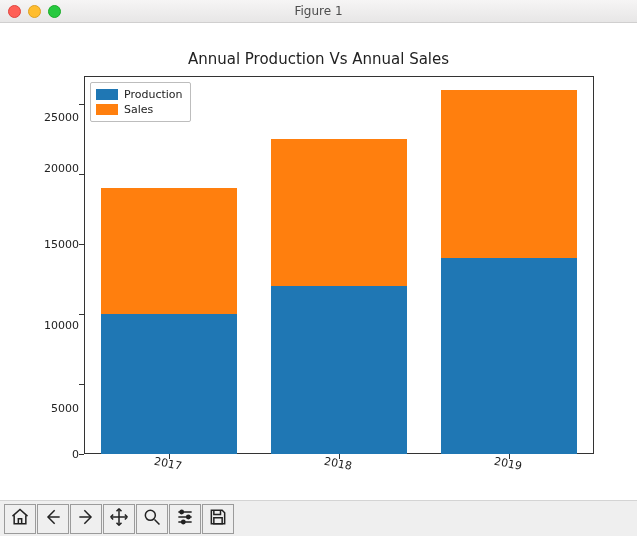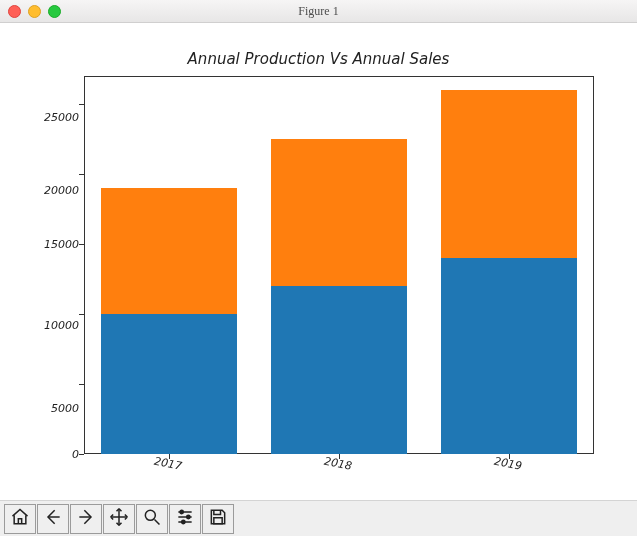--- a/index.html
+++ b/index.html
@@ -14,21 +14,20 @@
 
   .window-title-bar {
     position: relative;
     height: 22px;
     background: linear-gradient(#f6f5f5, #e7e6e6);
     border-bottom: 1px solid #d0cfcf;
     display: flex;
     align-items: center;
     font-size: 12px;
     color: #4d4d4d;
-    font-family: Liberation Serif, serif;
   }
   .traffic-lights {
     position: absolute;
     left: 8px;
     display: flex;
     gap: 7px;
   }
   .traffic-light {
     width: 11px;
     height: 11px;
@@ -39,21 +38,20 @@
   .tl-green  { background: #27c93f; border: 0.5px solid #1aab29; }
   .window-title {
     margin: 0 auto;
   }
 
   .figure-area {
     position: relative;
     width: 637px;
     height: 478px; 
     background: #ffffff;
-    font-style: italic;
   }
 
   .plot-title {
     position: absolute;
     width: 100%;
     text-align: center;
     top: 27px;
     font-size: 15px;
     color: #222;
   }
@@ -184,21 +182,21 @@
         <div class="tick" style="top: 238px;"></div>
         <div class="tick" style="top: 168px;"></div>
         <div class="tick" style="top: 98px;"></div>
         <div class="tick" style="top: 28px;"></div>
       </div>
     <div class="y-labels" id="ylabels">
         <div class="lab" style="top: 378px;">0</div>
         <div class="lab" style="top: 304px; margin-top: 28px;">5000</div>
         <div class="lab" style="top: 249px;">10000</div>
         <div class="lab" style="top: 168px; text-align: right;">15000</div>
-        <div class="lab" style="top: 114px;">20000</div>
+        <div class="lab" style="top: 92px;">20000</div>
         <div class="lab" style="top: 41px;">25000</div>
       </div>
     <div class="x-ticks" id="xticks">
         <div class="tick" style="left: 85px;"></div>
         <div class="tick" style="left: 255px;"></div>
         <div class="tick" style="left: 425px;"></div>
       </div>
     <div class="x-labels" id="xlabels">
         <div class="lab" style="left: 85px;">2017</div>
         <div class="lab" style="left: 255px;">2018</div>
@@ -206,20 +204,30 @@
       </div>
     <div id="bars">
         <div class="bar production" style="left: 17px; width: 136px; top: 238px; height: 140px; background: rgb(31, 119, 180);"></div>
         <div class="bar sales" style="left: 17px; width: 136px; top: 112px; height: 126px; background: rgb(255, 127, 14);"></div>
         <div class="bar production" style="left: 187px; width: 136px; top: 210px; height: 168px; background: rgb(31, 119, 180);"></div>
         <div class="bar sales" style="left: 187px; width: 136px; top: 63px; height: 147px; background: rgb(255, 127, 14);"></div>
         <div class="bar production" style="left: 357px; width: 136px; top: 182px; height: 196px; background: rgb(31, 119, 180);"></div>
         <div class="bar sales" style="left: 357px; width: 136px; top: 14px; height: 168px; background: rgb(255, 127, 14);"></div>
       </div>
 
+    <div class="legend">
+      <div class="legend-row">
+        <div class="legend-swatch" style="background:#1f77b4"></div>
+        <span>Production</span>
+      </div>
+      <div class="legend-row">
+        <div class="legend-swatch" style="background:#ff7f0e"></div>
+        <span>Sales</span>
+      </div>
+    </div>
   </div>
 </div>
 
 <div class="toolbar">
   <div class="tool-btn" title="Home">
     <span>
       <svg viewBox="0 0 24 24">
           <path d="M3 11 L12 3 L21 11"></path>
           <path d="M5 10 V20 H19 V10"></path>
           <path d="M10 20 V14 H14 V20"></path>

